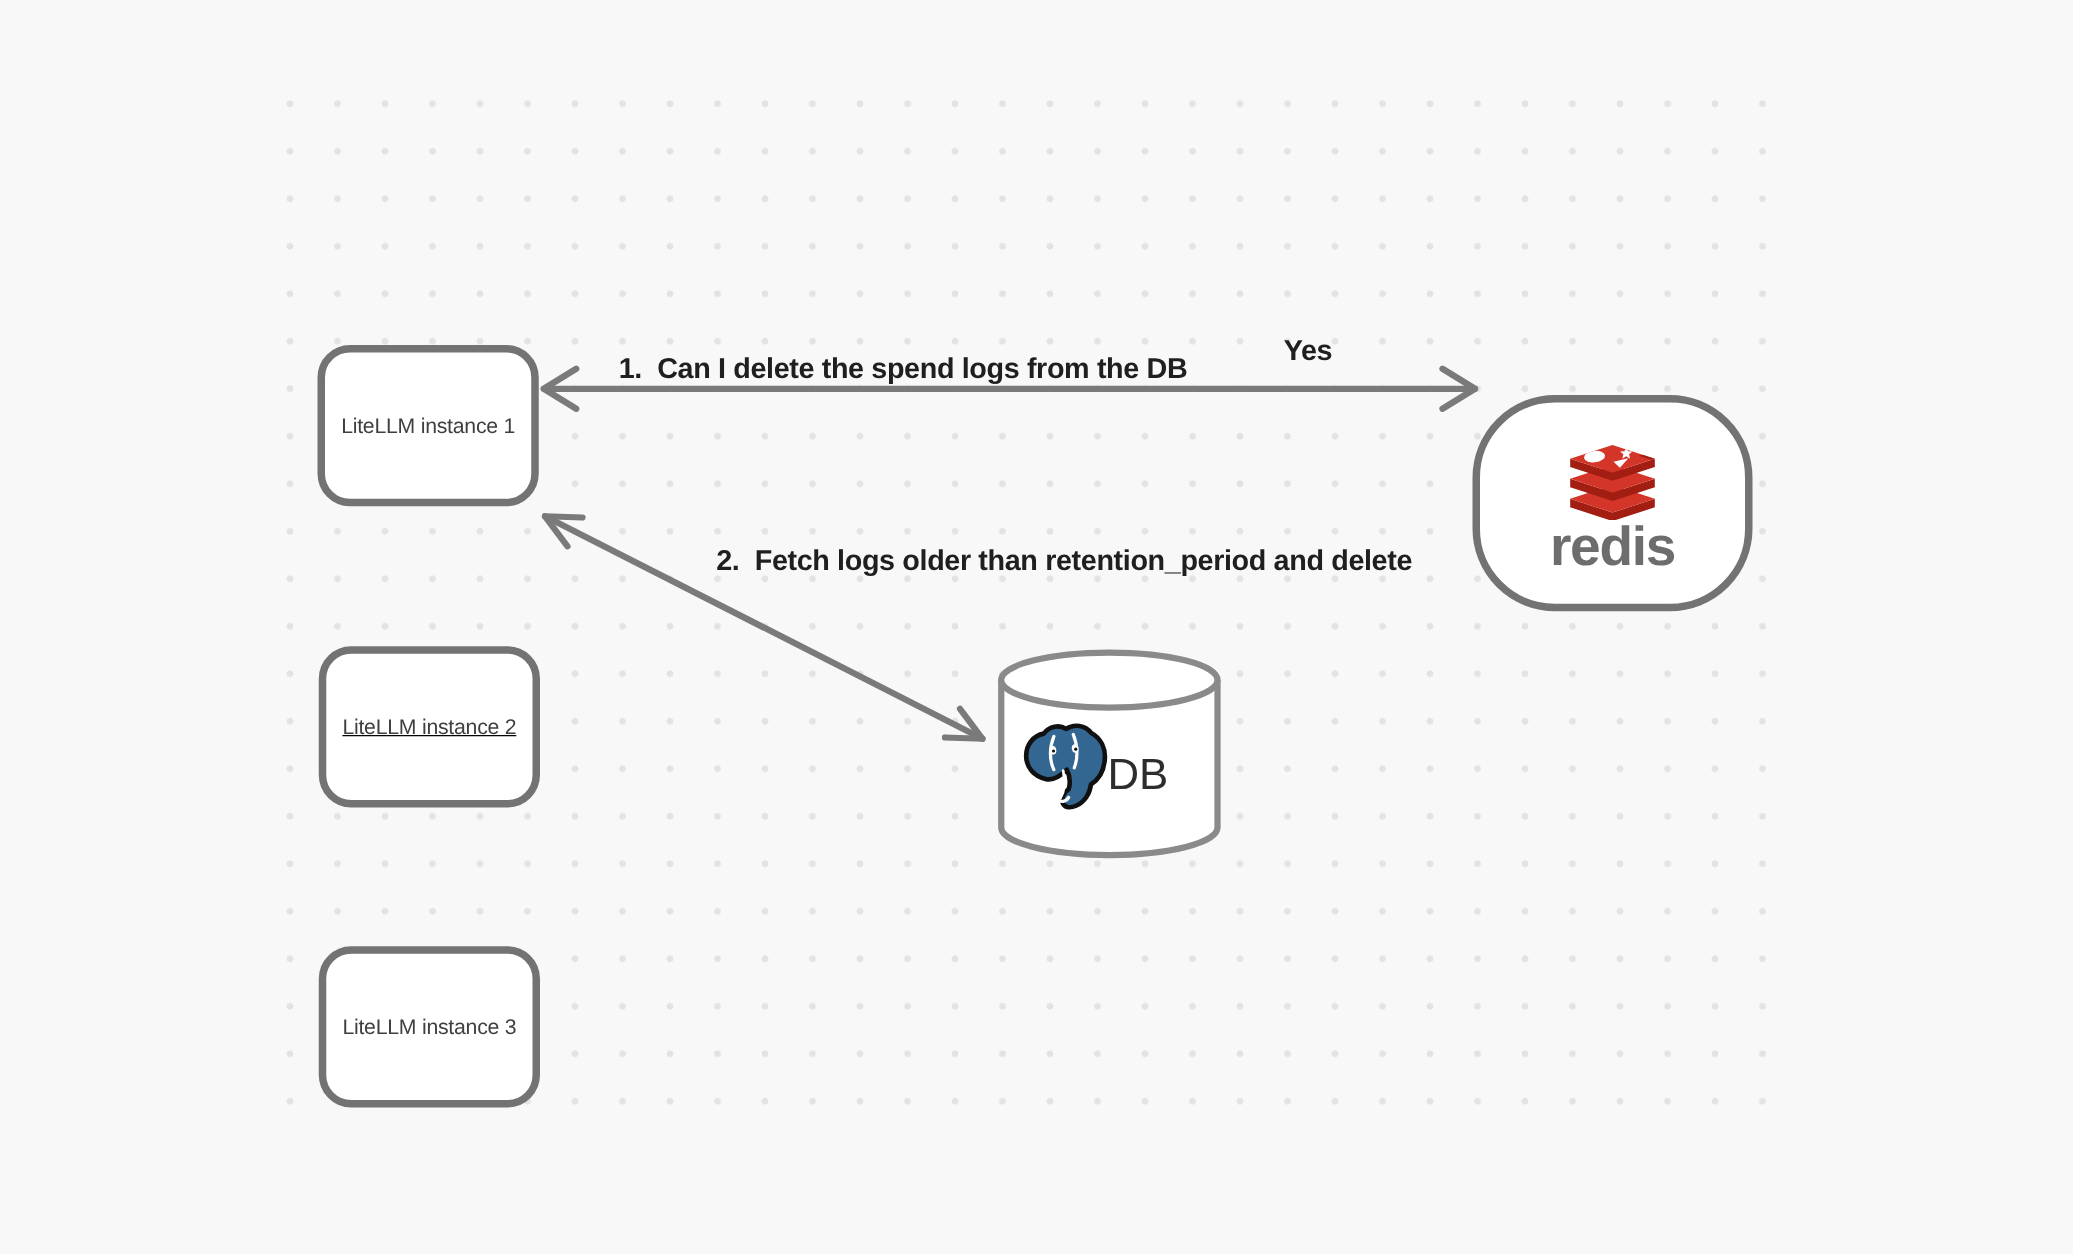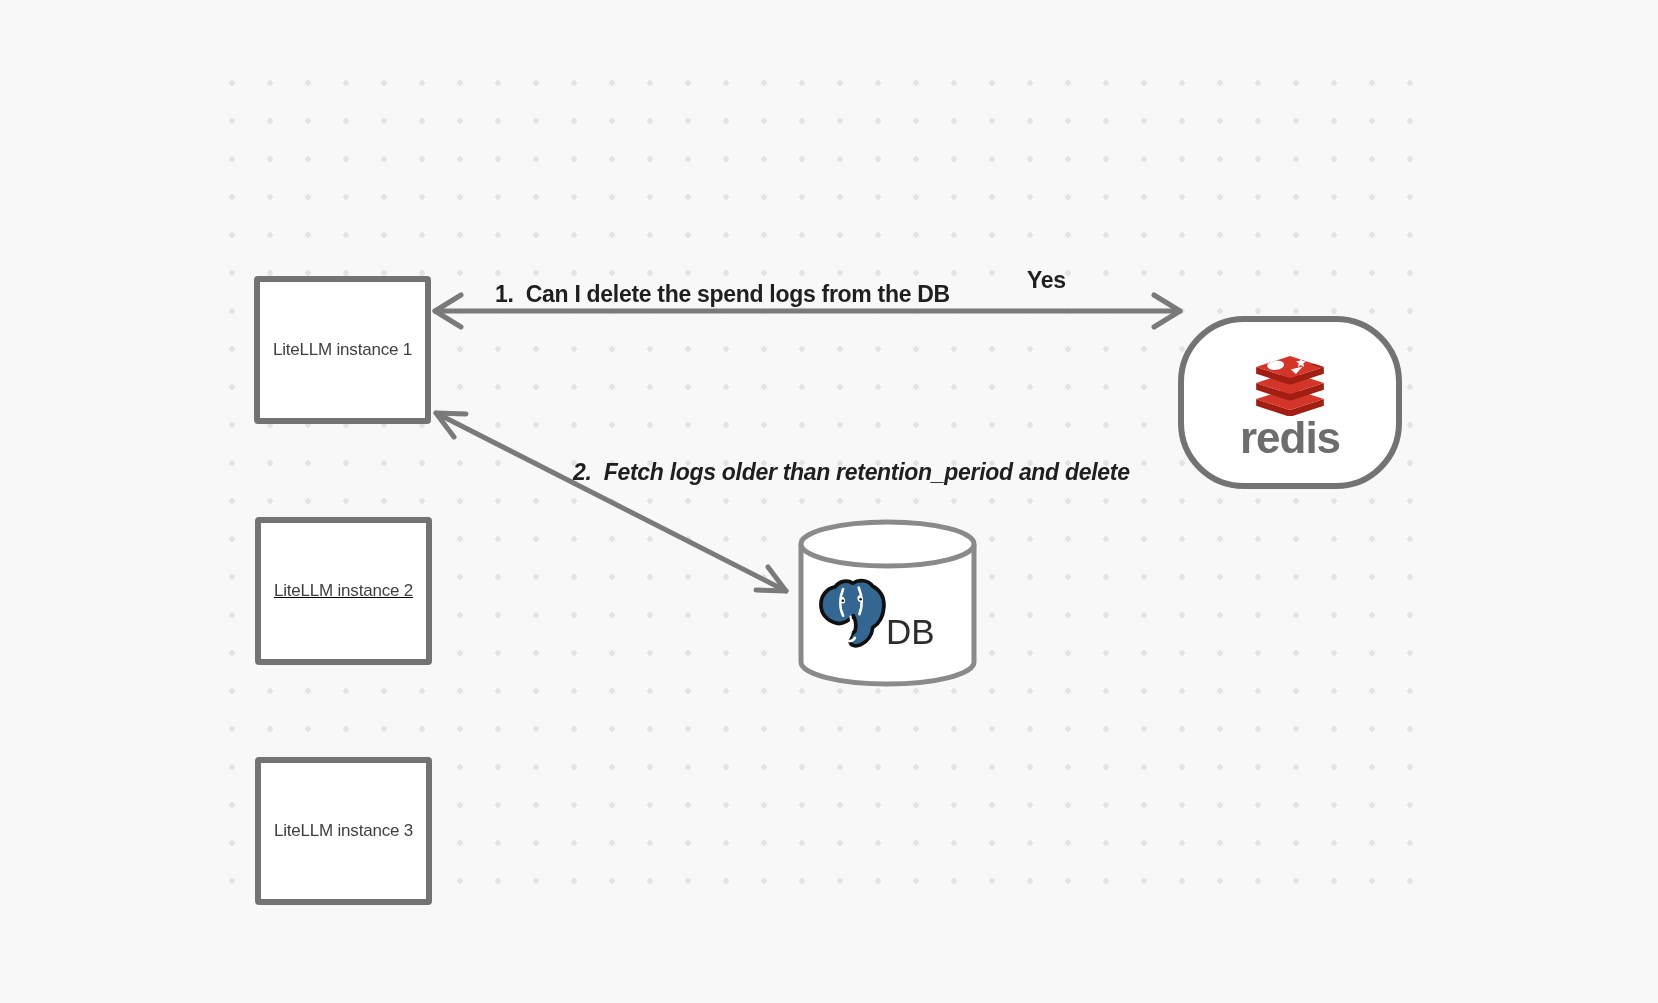--- a/index.html
+++ b/index.html
@@ -14,50 +14,50 @@
   }
   .dot-grid{
     position:absolute;left:213px;top:64px;width:1217px;height:838px;
     background-image:radial-gradient(circle,#e3e3e3 2.5px,rgba(0,0,0,0) 3px);
     background-size:38px 38px;
   }
   .node{
     position:absolute;background:#ffffff;border:6px solid #737373;
     box-sizing:border-box;display:flex;align-items:center;justify-content:center;
   }
-  .box{border-radius:4px;width:177px;height:148px;}
+  .box{border-radius:26px;width:177px;height:129px;}
   #box1{left:254px;top:276px;}
   #box2{left:255px;top:517px;text-decoration:underline;}
   #box3{left:255px;top:757px;}
   .node-label{
     font-size:17px;color:#3f3f3f;letter-spacing:-0.2px;text-align:center;
   }
   .redis-node{
     left:1178px;top:278px;width:224px;height:173px;border-radius:66px;
     flex-direction:column;justify-content:center;gap:1px;padding-top:4px;margin-top:38px;
   }
   .redis-text{
     font-size:44px;font-weight:bold;color:#6d6d6d;line-height:0.95;
     letter-spacing:-1px;
   }
   .db-node{position:absolute;left:798px;top:518px;width:179px;height:170px;}
   .db-node svg.cylinder{position:absolute;left:0;top:0;}
   .db-node svg.elephant{position:absolute;left:17px;top:60px;}
   .db-text{
     position:absolute;left:88px;top:84px;font-size:35px;color:#2d2d2d;
-    line-height:1;font-weight:400;margin-top:12px;
+    line-height:1;font-weight:400;
   }
   svg.arrows{position:absolute;left:0;top:0;}
   .arrow-label{
     position:absolute;font-size:23px;font-weight:bold;color:#1f1f1f;
     letter-spacing:-0.3px;white-space:pre;line-height:24px;
   }
   #arrow1-label{left:495px;top:282px;}
   #arrow1-answer{left:1027px;top:268px;}
-  #arrow2-label{left:573px;top:460px;font-style:italic;}
+  #arrow2-label{left:573px;top:436px;}
 </style>
 </head>
 <body>
 
 <div class="canvas">
 
   <div class="dot-grid"></div>
 
   <svg class="arrows" width="1658" height="1003" viewBox="0 0 1658 1003">
     <g stroke="#7a7a7a" stroke-width="5" fill="none" stroke-linecap="round" stroke-linejoin="round">

